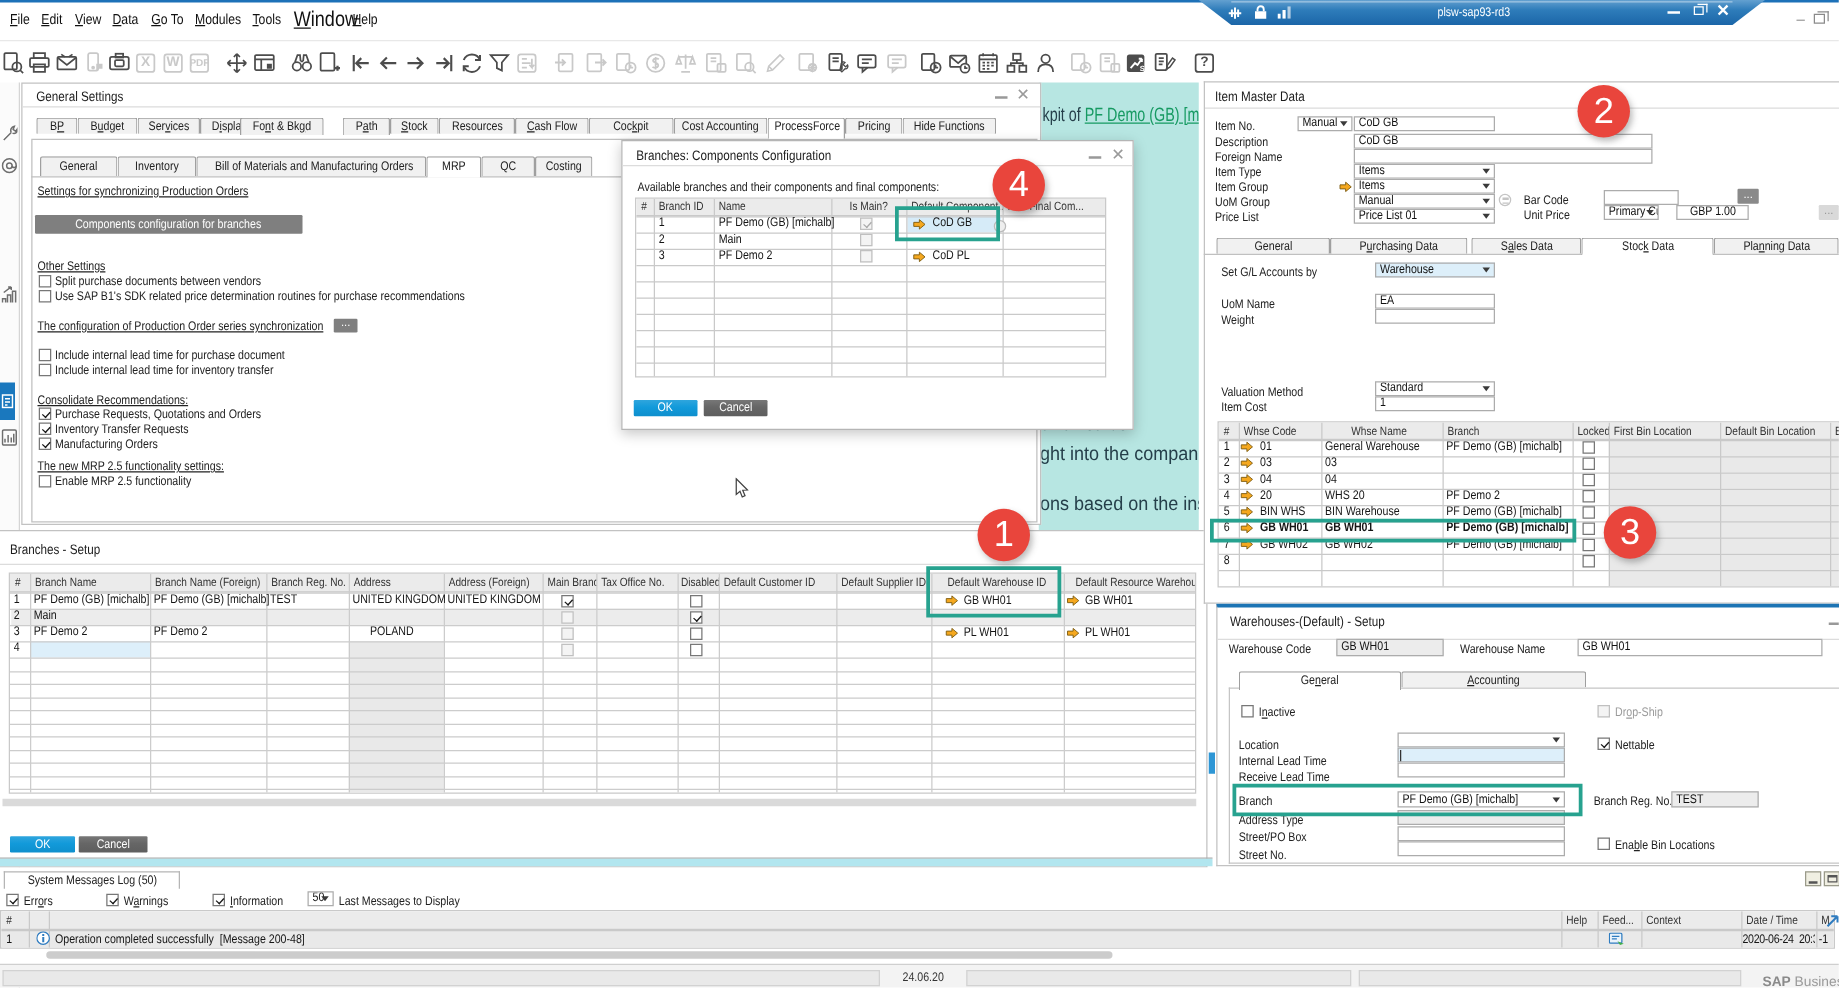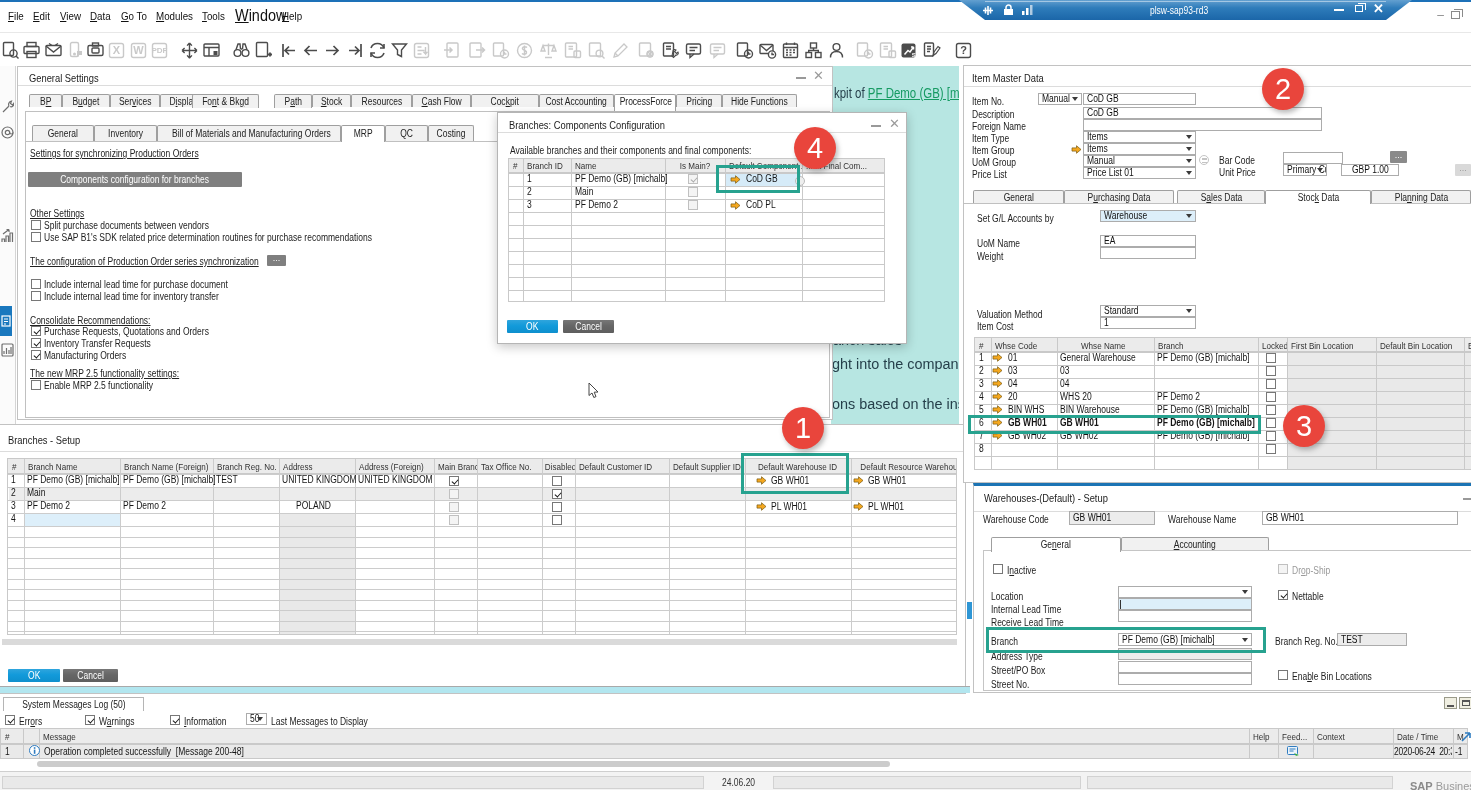--- a/index.html
+++ b/index.html
@@ -754,21 +754,20 @@
 
 <div class="vline" style="left:22px;top:0;height:31px;background:#c9c9c9"></div>
 <div class="vline" style="left:38px;top:0;height:31px;background:#c9c9c9"></div>
 <div class="vline" style="left:1248px;top:0;height:31px;background:#c9c9c9"></div>
 <div class="vline" style="left:1277px;top:0;height:31px;background:#c9c9c9"></div>
 <div class="vline" style="left:1312px;top:0;height:31px;background:#c9c9c9"></div>
 <div class="vline" style="left:1392px;top:0;height:31px;background:#c9c9c9"></div>
 <div class="vline" style="left:1452px;top:0;height:31px;background:#c9c9c9"></div>
 <div class="cell" style="left:0px;top:2px;width:22px;text-align:left;padding-left:4px;color:#333;font-size:9.5px"><span class="tx">#</span></div>
 <div class="cell" style="left:22px;top:2px;width:16px;text-align:left;padding-left:4px;color:#333;font-size:9.5px"><span class="tx"></span></div>
-<div class="cell" style="left:38px;top:2px;width:1210px;text-align:left;padding-left:4px;color:#333;font-size:9.5px"><span class="tx">Message</span></div>
 <div class="cell" style="left:1248px;top:2px;width:29px;text-align:left;padding-left:4px;color:#333;font-size:9.5px"><span class="tx">Help</span></div>
 <div class="cell" style="left:1277px;top:2px;width:35px;text-align:left;padding-left:4px;color:#333;font-size:9.5px"><span class="tx">Feed...</span></div>
 <div class="cell" style="left:1312px;top:2px;width:80px;text-align:left;padding-left:4px;color:#333;font-size:9.5px"><span class="tx">Context</span></div>
 <div class="cell" style="left:1392px;top:2px;width:60px;text-align:left;padding-left:4px;color:#333;font-size:9.5px"><span class="tx">Date / Time</span></div>
 <div class="cell" style="left:1452px;top:2px;width:16px;text-align:left;padding-left:4px;color:#333;font-size:9.5px"><span class="tx">M</span></div>
 </div>
 <div class="cell" style="left:5px;top:746px;"><span class="tx">1</span></div>
 <svg class="a" style="left:29px;top:745px" width="11" height="11" viewBox="0 0 11 11">
     <circle cx="5.5" cy="5.5" r="5" fill="#fff" stroke="#2f7cc0"></circle>
     <rect x="4.8" y="2.2" width="1.6" height="1.6" fill="#2f7cc0"></rect>

